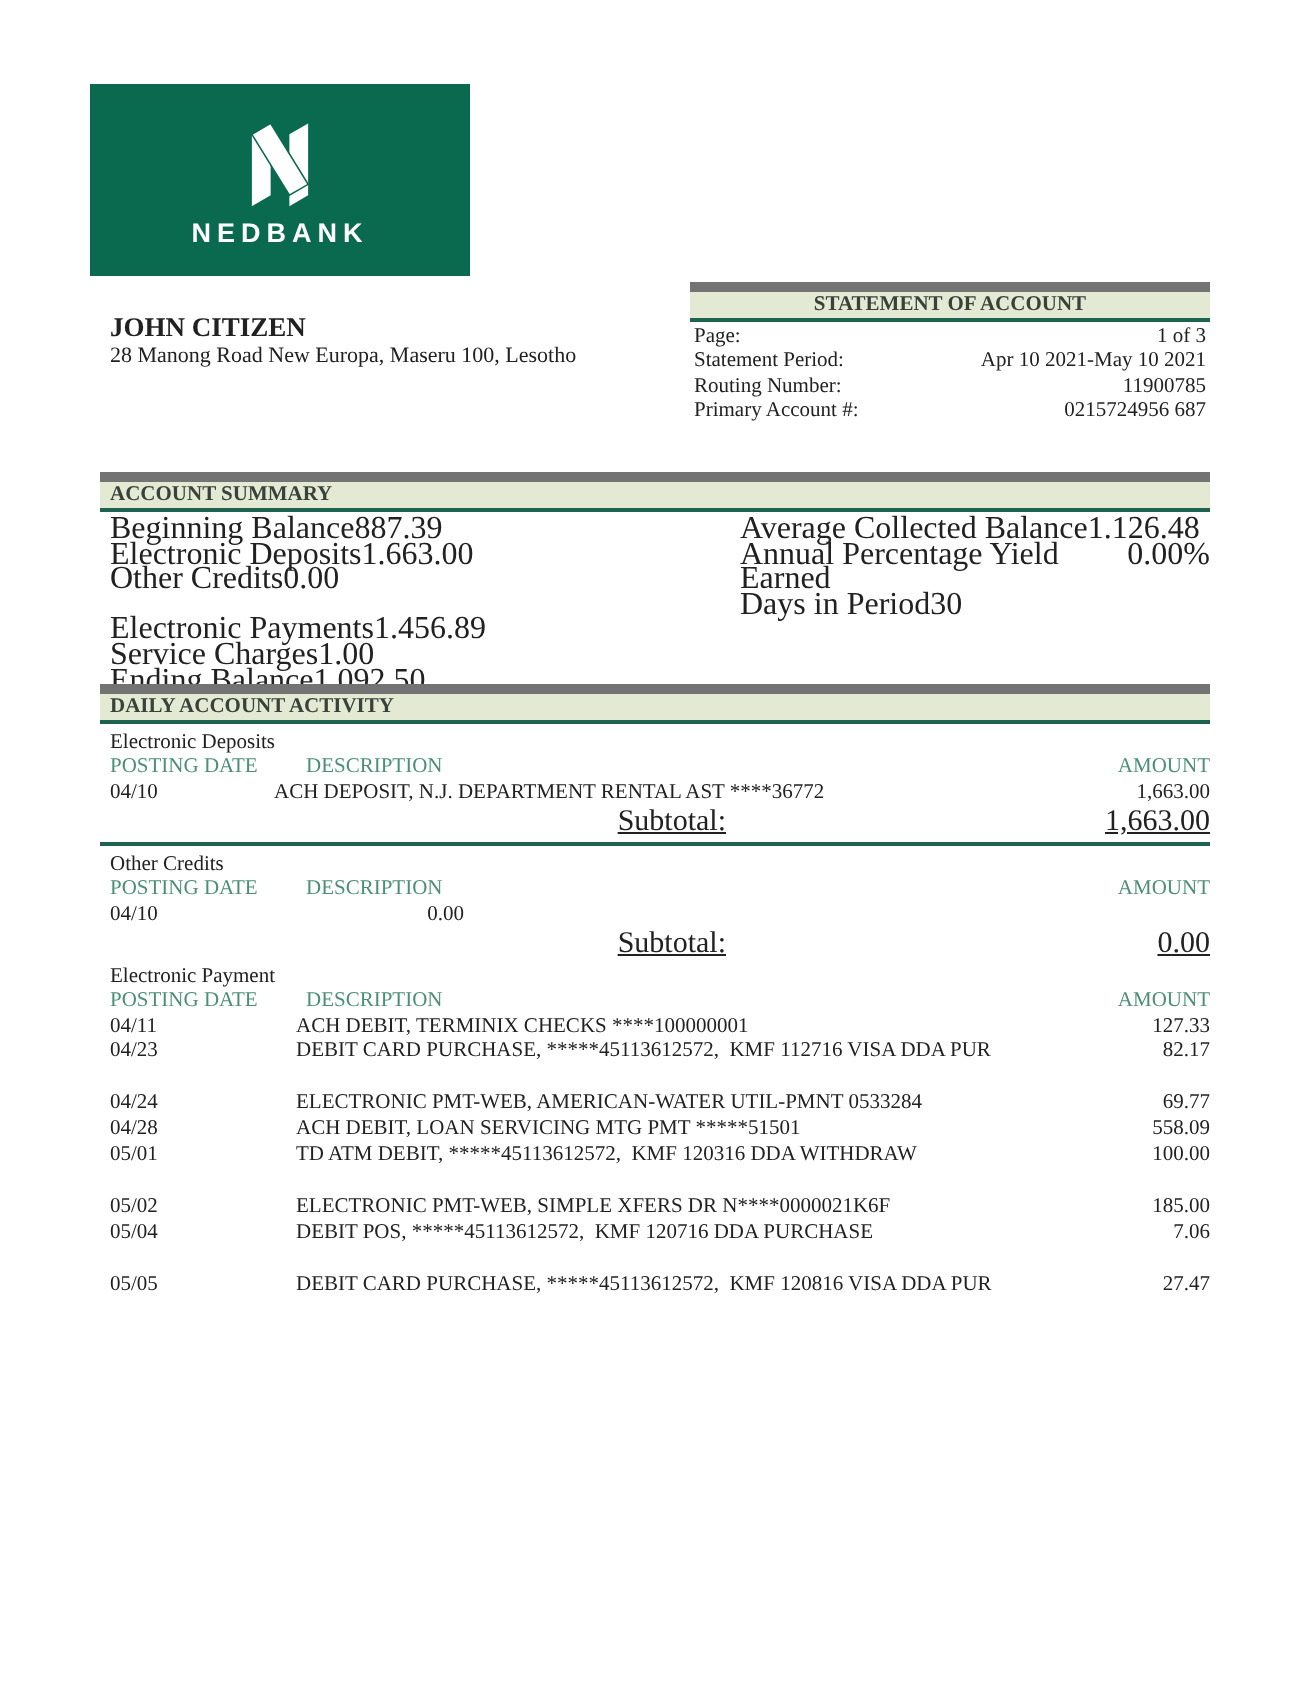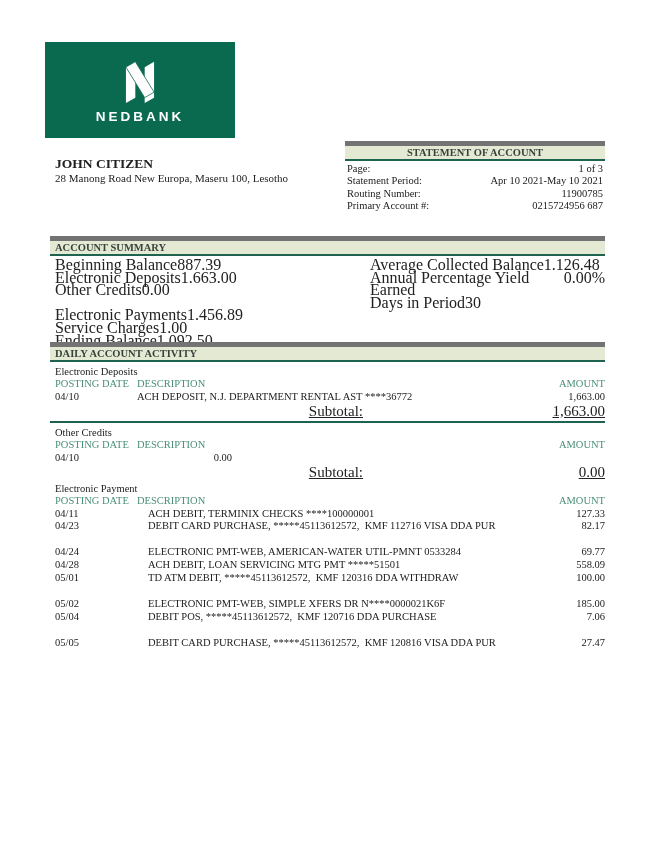--- a/index.html
+++ b/index.html
@@ -34,21 +34,21 @@
   .sum-cols{display:flex;padding-top:3px;}
   .sum-left{width:257px;margin-left:5px;}
   .sum-right{width:235px;margin-left:58px;}
   .sum-row{display:flex;justify-content:flex-start;font-size:16px;line-height:12.6px;}
   .sum-row.blank{height:12.6px;}
 
   
   .activity-block{position:absolute;left:50px;top:342px;width:555px;}
   .sec-name{font-size:10.5px;line-height:13px;margin:3px 0 0 5px;}
   .act-row{display:flex;font-size:10.5px;line-height:12.9px;}
-  .act-row.hdr{color:#4b8f77;}
+  .act-row.hdr{color:#4b8f77;gap:16px;}
   .act-row.gap{margin-top:13px;}
   .c-date{width:82px;margin-left:5px;flex:none;}
   .indent-lg .c-date{width:93px;}
   .indent-lg .act-row.hdr .c-date{width:82px;}
   .c-desc{flex:1;white-space:pre;overflow:hidden;}
   .c-amt{width:95px;flex:none;text-align:right;}
   .sub-row{display:flex;font-size:15px;line-height:13px;margin-top:1px;text-decoration:underline;}
   .sub-row.gap{margin-top:13px;}
   .sub-lbl{flex:1;text-align:right;padding-right:147px;}
   .divider-line{border-bottom:2px solid #1d6350;margin:3px 0 1px 0;}

